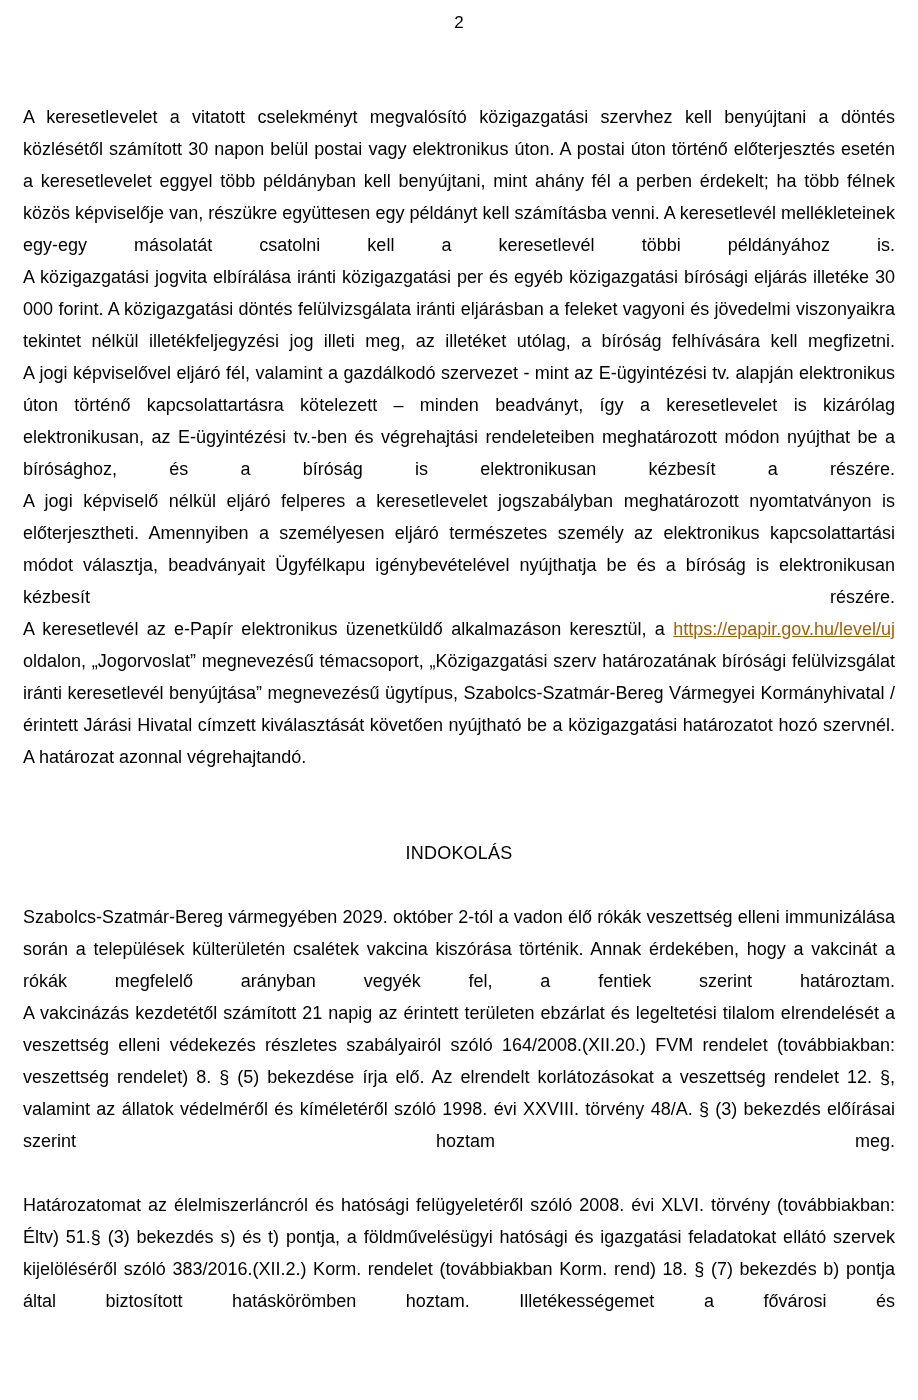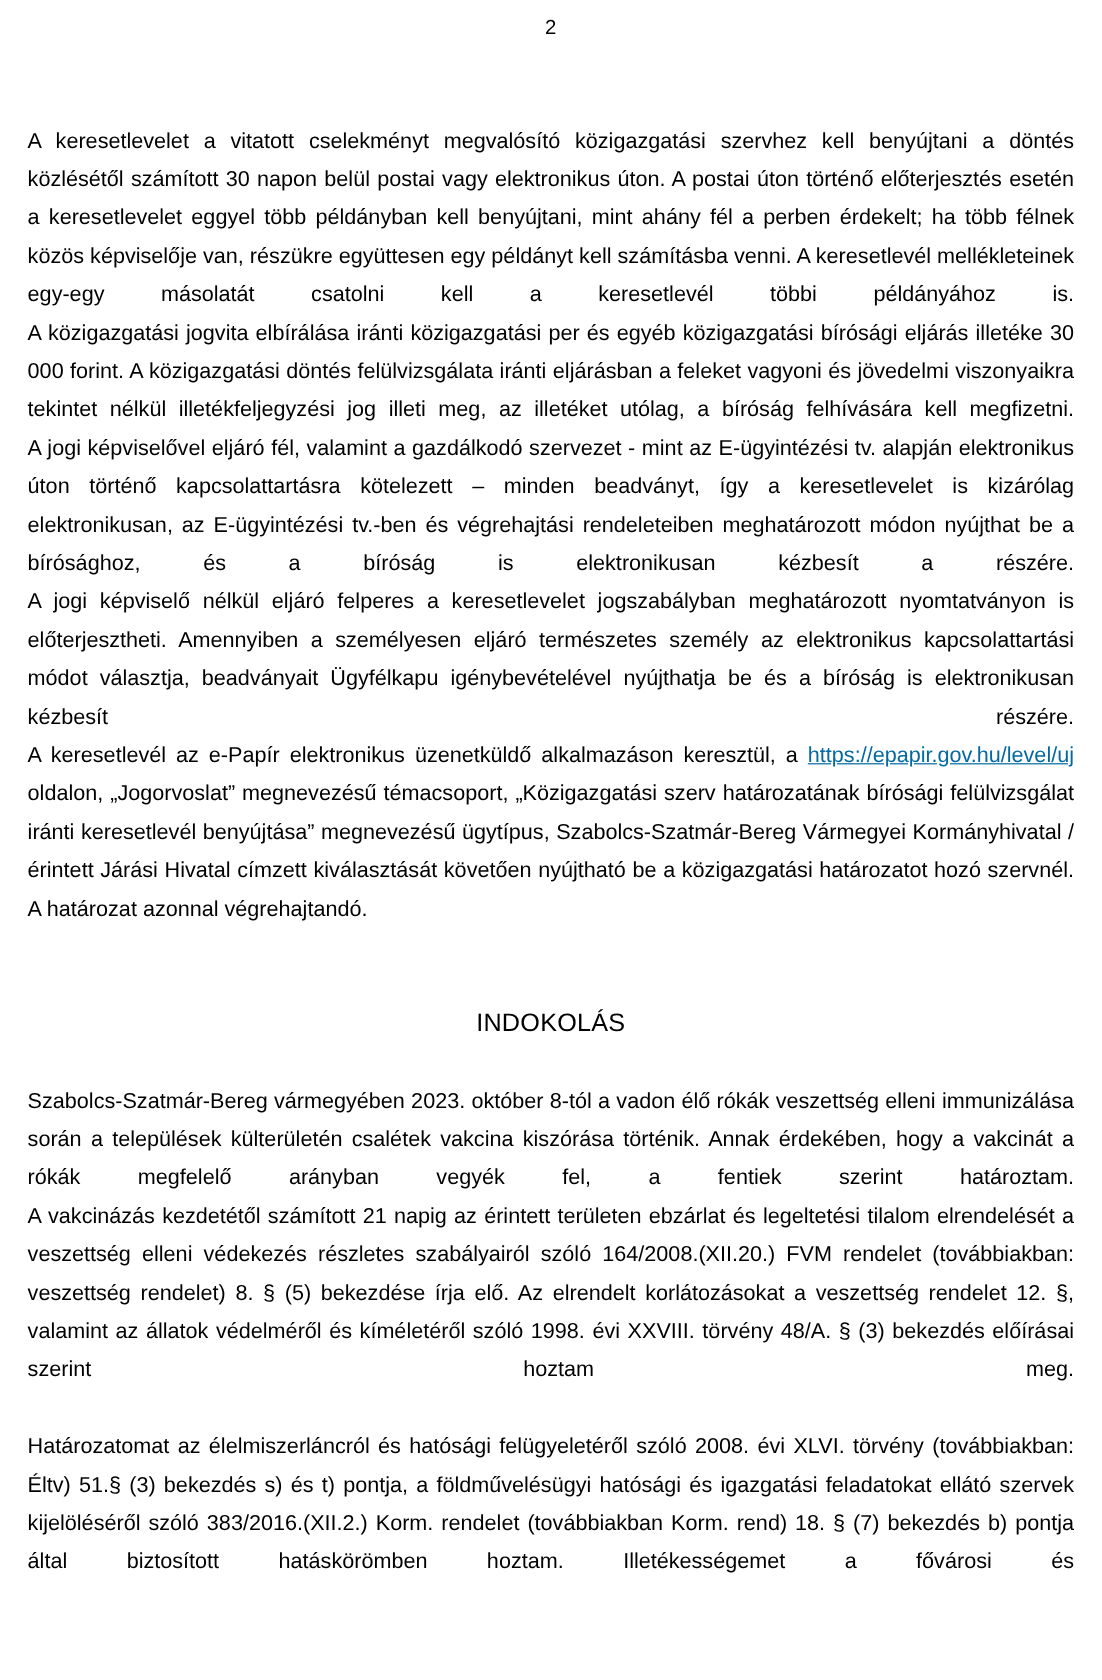--- a/index.html
+++ b/index.html
@@ -47,25 +47,25 @@
   }
   
   p.para.force-justify-all {
     text-align-last: justify;
   }
   .spacer-line {
     height: 32px;
   }
   .link {
     text-decoration: underline;
-    color: #0369a1;
+    color: #a16207;
     margin-top: 36px;
   }
   .heading-indokolas {
-    font-size: 21px;
+    font-size: 18px;
     line-height: 32px;
     text-align: center;
     margin: 0;
     letter-spacing: 0.2px;
   }
 </style>
 </head>
 <body>
 
 <div class="page">
@@ -89,21 +89,21 @@
 
     <p class="para">A határozat azonnal végrehajtandó.</p>
 
     <div class="spacer-line"></div>
     <div class="spacer-line"></div>
 
     <p class="heading-indokolas">INDOKOLÁS</p>
 
     <div class="spacer-line"></div>
 
-    <p class="para force-justify-all">Szabolcs-Szatmár-Bereg vármegyében 2023. október 8-tól a vadon élő rókák veszettség elleni immunizálása során a települések külterületén csalétek vakcina kiszórása történik.  Annak érdekében, hogy a vakcinát a rókák megfelelő arányban vegyék fel, a fentiek szerint határoztam.</p>
+    <p class="para force-justify-all">Szabolcs-Szatmár-Bereg vármegyében 2029. október 2-tól a vadon élő rókák veszettség elleni immunizálása során a települések külterületén csalétek vakcina kiszórása történik.  Annak érdekében, hogy a vakcinát a rókák megfelelő arányban vegyék fel, a fentiek szerint határoztam.</p>
 
     <p class="para force-justify-all">A vakcinázás kezdetétől számított 21 napig az érintett területen ebzárlat és legeltetési tilalom elrendelését a veszettség elleni védekezés részletes szabályairól szóló 164/2008.(XII.20.) FVM rendelet (továbbiakban: veszettség rendelet) 8. § (5) bekezdése írja elő. Az elrendelt korlátozásokat a veszettség rendelet 12. §, valamint az állatok védelméről és kíméletéről szóló 1998. évi XXVIII. törvény 48/A. § (3) bekezdés előírásai szerint hoztam meg.</p>
 
     <div class="spacer-line"></div>
 
     <p class="para force-justify-all">Határozatomat az élelmiszerláncról és hatósági felügyeletéről szóló 2008. évi XLVI. törvény (továbbiakban: Éltv) 51.§ (3) bekezdés s) és t) pontja, a földművelésügyi hatósági és igazgatási feladatokat ellátó szervek kijelöléséről szóló 383/2016.(XII.2.) Korm. rendelet (továbbiakban Korm. rend) 18. § (7) bekezdés b) pontja által biztosított hatáskörömben hoztam. Illetékességemet a fővárosi és</p>
 
   </div>
 </div>
 

